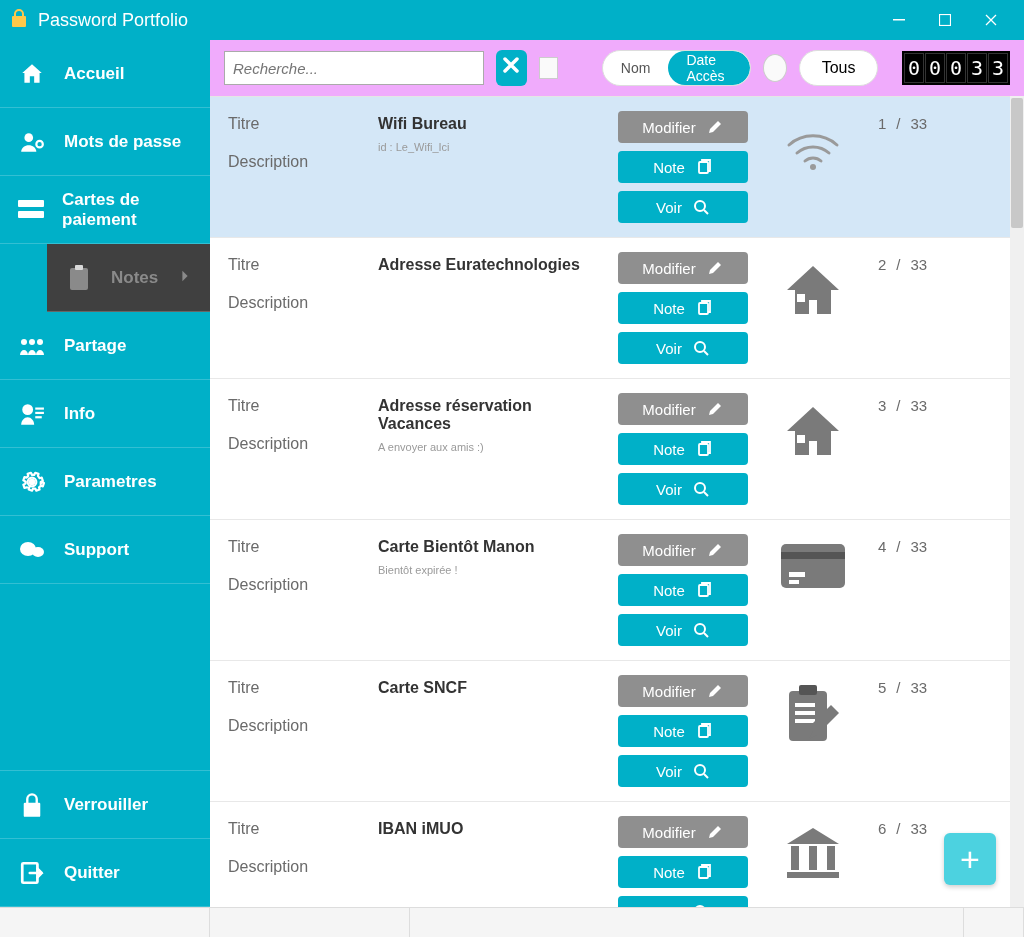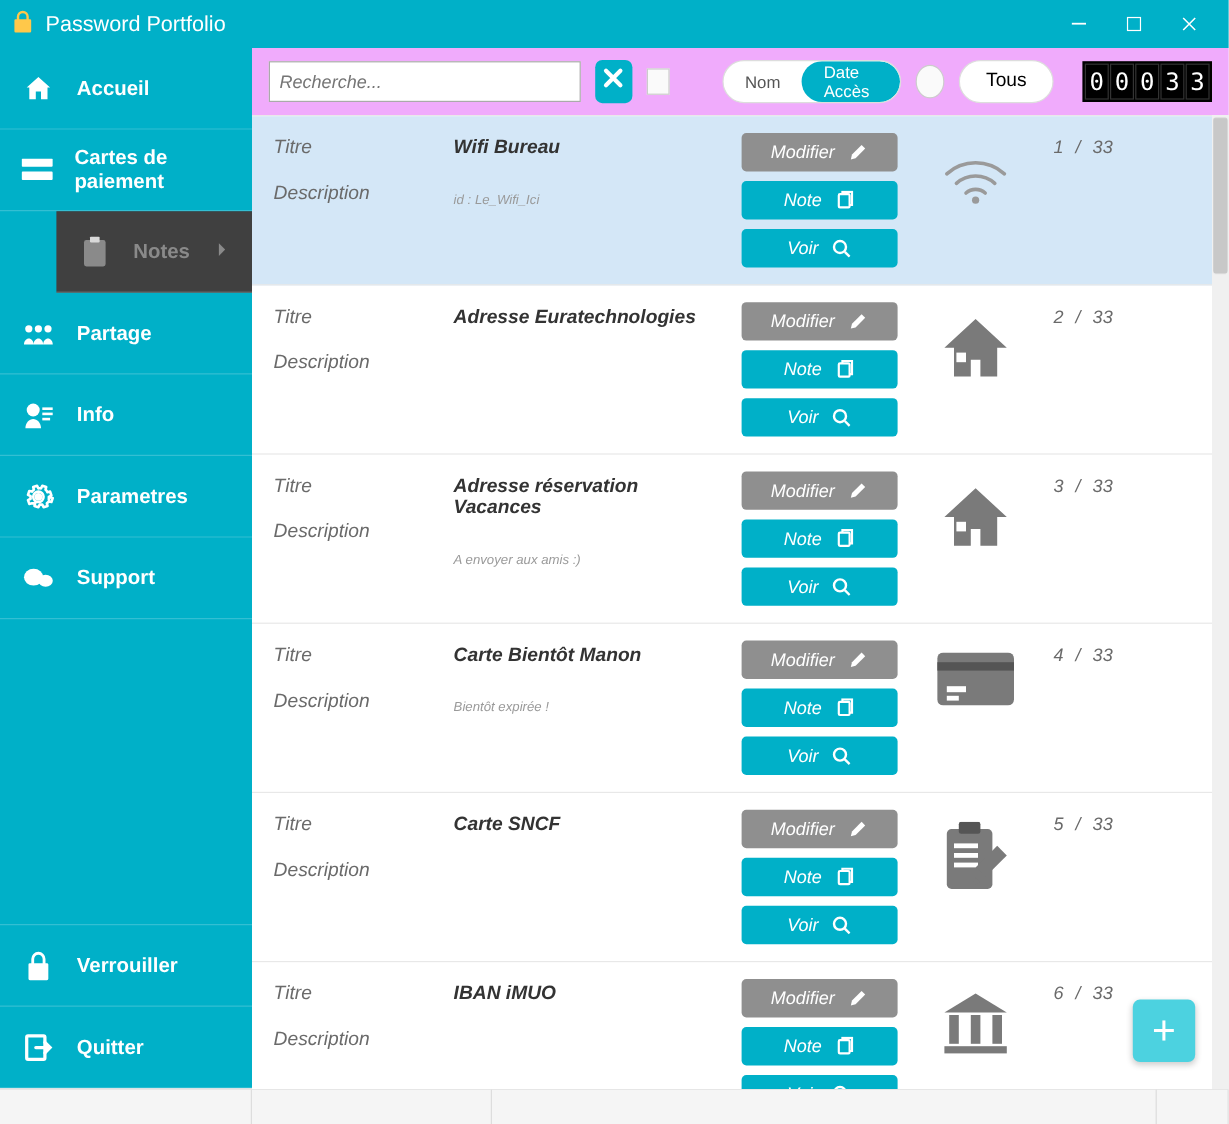--- a/index.html
+++ b/index.html
@@ -54,27 +54,27 @@
 .circle { width: 28px; height: 28px; border: 1px solid #ccc; border-radius: 50%; background: #fafafa; }
 .counter {
   display: flex; gap: 1px; background: #000; padding: 2px;
 }
 .counter .digit {
   width: 20px; height: 30px; background: #000; color: #fff; font-family: monospace;
   font-size: 20px; display: flex; align-items: center; justify-content: center;
   border: 1px solid #333;
 }
 
-.list { flex: 1; overflow-y: auto; background: #fff; border-top: 1px solid #e5e5e5; position: relative; font-style: italic; }
+.list { flex: 1; overflow-y: auto; background: #fff; border-top: 1px solid #e5e5e5; position: relative; }
 .row {
   display: flex; padding: 14px 18px; border-bottom: 1px solid #e8e8e8; gap: 10px;
 }
 .row.selected { background: #d4e7f7; }
 .col-labels { width: 140px; display: flex; flex-direction: column; gap: 20px; color: #6a6a6a; font-size: 16px; padding-top: 4px; }
-.col-values { width: 230px; display: flex; flex-direction: column; gap: 28px; padding-top: 4px; }
+.col-values { width: 230px; display: flex; flex-direction: column; gap: 8px; padding-top: 4px; }
 .col-values .title-v { font-weight: bold; color: #333; font-size: 16px; }
 .col-values .desc-v { color: #9a9a9a; font-size: 11px; }
 .col-actions { width: 130px; display: flex; flex-direction: column; gap: 8px; }
 .col-icon { width: 110px; display: flex; align-items: flex-start; justify-content: center; padding-top: 10px; }
 .col-index { width: 100px; display: flex; align-items: flex-start; gap: 10px; color: #6a6a6a; font-size: 15px; padding-top: 4px; }
 
 .a-btn {
   height: 32px; border-radius: 4px; display: flex; align-items: center; justify-content: center;
   gap: 10px; color: #fff; font-size: 15px; padding: 0 10px; cursor: pointer;
 }
@@ -129,20 +129,30 @@
   <div class="body">
 
     <div class="sidebar">
       <div class="side-item">
         <span class="side-ico">
             <svg width="26" height="26" viewBox="0 0 24 24" fill="#fff">
               <path d="M12 3l9 8h-2v9h-5v-6H10v6H5v-9H3z"></path>
             </svg>
           </span>
         <span>Accueil</span>
+      </div>
+      <div class="side-item">
+        <span class="side-ico">
+            <svg width="26" height="26" viewBox="0 0 24 24" fill="#fff">
+              <circle cx="9" cy="8" r="4"></circle>
+              <path d="M2 21c0-3.5 3.5-6 7-6s7 2.5 7 6H2z"></path>
+              <circle cx="19" cy="14" r="3" fill="none" stroke="#fff" stroke-width="2"></circle>
+            </svg>
+          </span>
+        <span>Mots de passe</span>
       </div>
       <div class="side-item">
         <span class="side-ico">
             <svg width="26" height="20" viewBox="0 0 26 20" fill="#fff">
               <rect width="26" height="7" rx="1"></rect>
               <rect y="11" width="26" height="7" rx="1"></rect>
             </svg>
           </span>
         <span>Cartes de paiement</span>
       </div>

